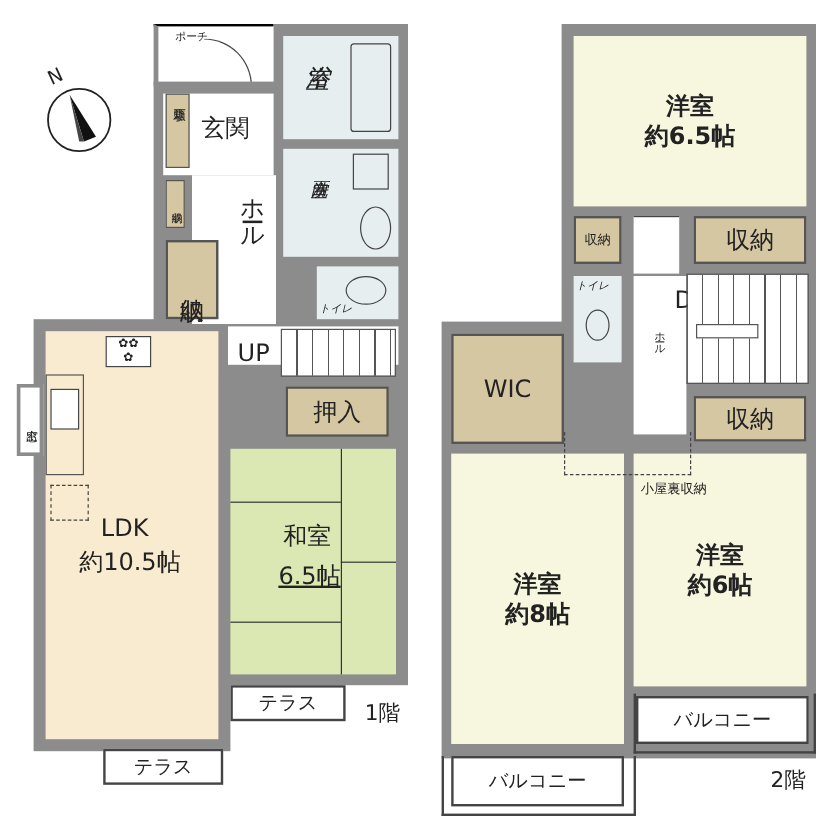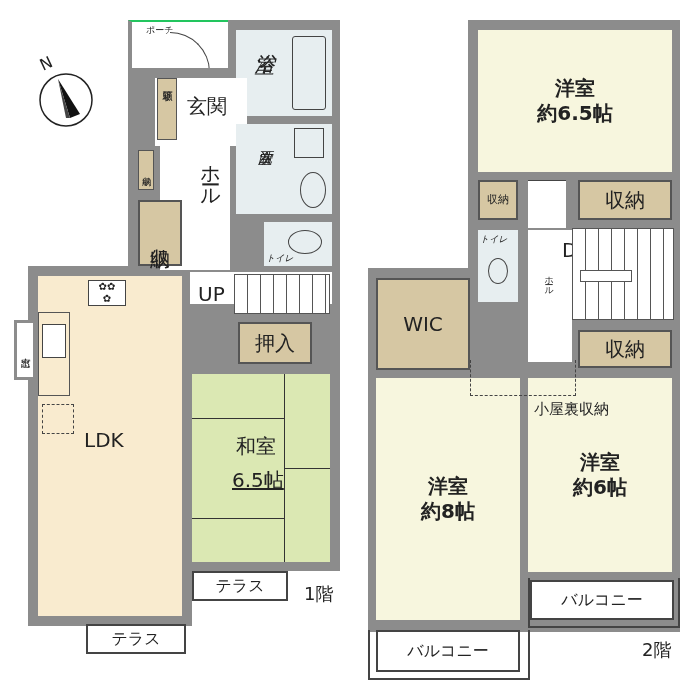--- a/index.html
+++ b/index.html
@@ -32,39 +32,39 @@
   <div class="lbl" style="left:4px;top:0;font-size:16px;transform:rotate(-25deg);">N</div>
   <svg width="56" height="56" style="position:absolute;left:2px;top:18px;" viewBox="0 0 56 56">
     <circle cx="28" cy="28" r="26" fill="#fff" stroke="#222" stroke-width="1.5"></circle>
     <polygon points="20,7 42,42 32,46" fill="#111"></polygon>
     <polygon points="20,7 32,46 28,46" fill="#444"></polygon>
   </svg>
 </div>
 
 <div>
 
-  <div class="abs" style="left:128px;top:20px;width:100px;height:52px;border-top:2px solid #22c55e;border-left:4px solid #8c8c8c;">
+  <div class="abs" style="left:128px;top:20px;width:100px;height:52px;border-top:2px solid #000000;border-left:4px solid #8c8c8c;">
     <div class="lbl xs" style="left:14px;top:2px;">ポーチ</div>
     <div class="abs" style="left:38px;top:10px;width:40px;height:40px;border:1.5px solid #444;border-bottom:none;border-left:none;border-radius:0 40px 0 0;"></div>
   </div>
 
   <div class="abs wall" style="left:28px;top:266px;width:164px;height:360px;"></div>
 
   <div class="abs wall" style="left:128px;top:68px;width:212px;height:262px;"></div>
 
   <div class="abs wall" style="left:228px;top:20px;width:112px;height:250px;"></div>
 
   <div class="abs wall" style="left:182px;top:316px;width:158px;height:255px;"></div>
 
   <div class="room wet" style="left:236px;top:30px;width:96px;height:86px;">
     <div class="vtext big" style="position:absolute;left:16px;top:8px;">浴室</div>
     <div class="abs" style="left:56px;top:6px;width:34px;height:74px;border:1.5px solid #444;border-radius:3px;"></div>
   </div>
 
-  <div class="room white" style="left:136px;top:78px;width:92px;height:68px;margin-left:19px;">
+  <div class="room white" style="left:136px;top:78px;width:92px;height:68px;">
     <div class="abs store" style="left:2px;top:0;width:20px;height:62px;border-width:1px;">
       <div class="vtext sm" style="font-size:10px;margin:4px auto 0;">下駄箱</div>
     </div>
     <div class="lbl big" style="left:32px;top:16px;">玄関</div>
   </div>
 
   <div class="room wet" style="left:236px;top:124px;width:96px;height:90px;">
     <div class="vtext" style="position:absolute;left:20px;top:16px;font-size:14px;">洗面室</div>
     <div class="abs" style="left:58px;top:4px;width:30px;height:30px;border:1.5px solid #444;"></div>
     <div class="abs" style="left:64px;top:48px;width:26px;height:36px;border:1.5px solid #444;border-radius:50%;"></div>
@@ -85,30 +85,31 @@
   <div class="room wet" style="left:264px;top:222px;width:68px;height:44px;">
     <div class="lbl xs" style="left:2px;bottom:2px;">トイレ</div>
     <div class="abs" style="left:24px;top:8px;width:34px;height:24px;border:1.5px solid #444;border-radius:50%;"></div>
   </div>
 
   <div class="abs white" style="left:190px;top:272px;width:142px;height:32px;">
     <div class="lbl big" style="left:8px;top:10px;">UP</div>
     <div class="abs stairs" style="left:44px;top:2px;width:96px;height:40px;"></div>
   </div>
 
-  <div class="room store" style="left:238px;top:322px;width:74px;height:42px;">
+  <div class="room store" style="left:238px;top:322px;width:86px;height:42px;">
     <span class="big">押入</span>
   </div>
 
   <div class="room ldk" style="left:38px;top:276px;width:144px;height:340px;">
     <div class="abs" style="left:50px;top:4px;width:38px;height:26px;border:1.5px solid #444;background:#fff;font-size:10px;text-align:center;line-height:12px;">✿✿<br>✿</div>
     <div class="abs" style="left:0;top:36px;width:32px;height:84px;border:1.5px solid #555;"></div>
     <div class="abs" style="left:4px;top:48px;width:24px;height:34px;border:1.5px solid #444;background:#fff;"></div>
     <div class="abs dash" style="left:4px;top:128px;width:32px;height:30px;"></div>
     <div class="lbl big" style="left:46px;top:152px;">LDK</div>
+    <div class="lbl big" style="left:28px;top:180px;">約10.5帖</div>
   </div>
 
   <div class="room white" style="left:14px;top:320px;width:22px;height:60px;border:3px solid #8c8c8c;">
     <div class="vtext" style="font-size:10px;">出窓</div>
   </div>
 
   <div class="room wa" style="left:192px;top:374px;width:138px;height:188px;">
     <div class="tatami" style="left:92px;top:0;width:1px;height:188px;"></div>
     <div class="tatami" style="left:0;top:44px;width:92px;height:1px;"></div>
     <div class="tatami" style="left:92px;top:94px;width:46px;height:1px;"></div>
@@ -168,21 +169,21 @@
     <span class="big">洋室</span>
     <span class="big">約8帖</span>
   </div>
 
   <div class="room yo" style="left:528px;top:378px;width:144px;height:194px;">
     <span class="big">洋室</span>
     <span class="big">約6帖</span>
   </div>
 
   <div class="abs dash" style="left:470px;top:360px;width:106px;height:36px;border-top:none;"></div>
-  <div class="lbl" style="left:534px;top:400px;font-size:15px;">小屋裏収納</div>
+  <div class="lbl" style="left:534px;top:400px;font-size:11px;">小屋裏収納</div>
 
   <div class="abs" style="left:528px;top:578px;width:152px;height:50px;border:2px solid #444;border-top:none;"></div>
   <div class="room outline" style="left:530px;top:580px;width:144px;height:40px;">
     <span class="mid">バルコニー</span>
   </div>
   <div class="abs" style="left:368px;top:630px;width:162px;height:50px;border:2px solid #444;border-top:none;"></div>
   <div class="room outline" style="left:376px;top:630px;width:144px;height:42px;">
     <span class="mid">バルコニー</span>
   </div>
 

